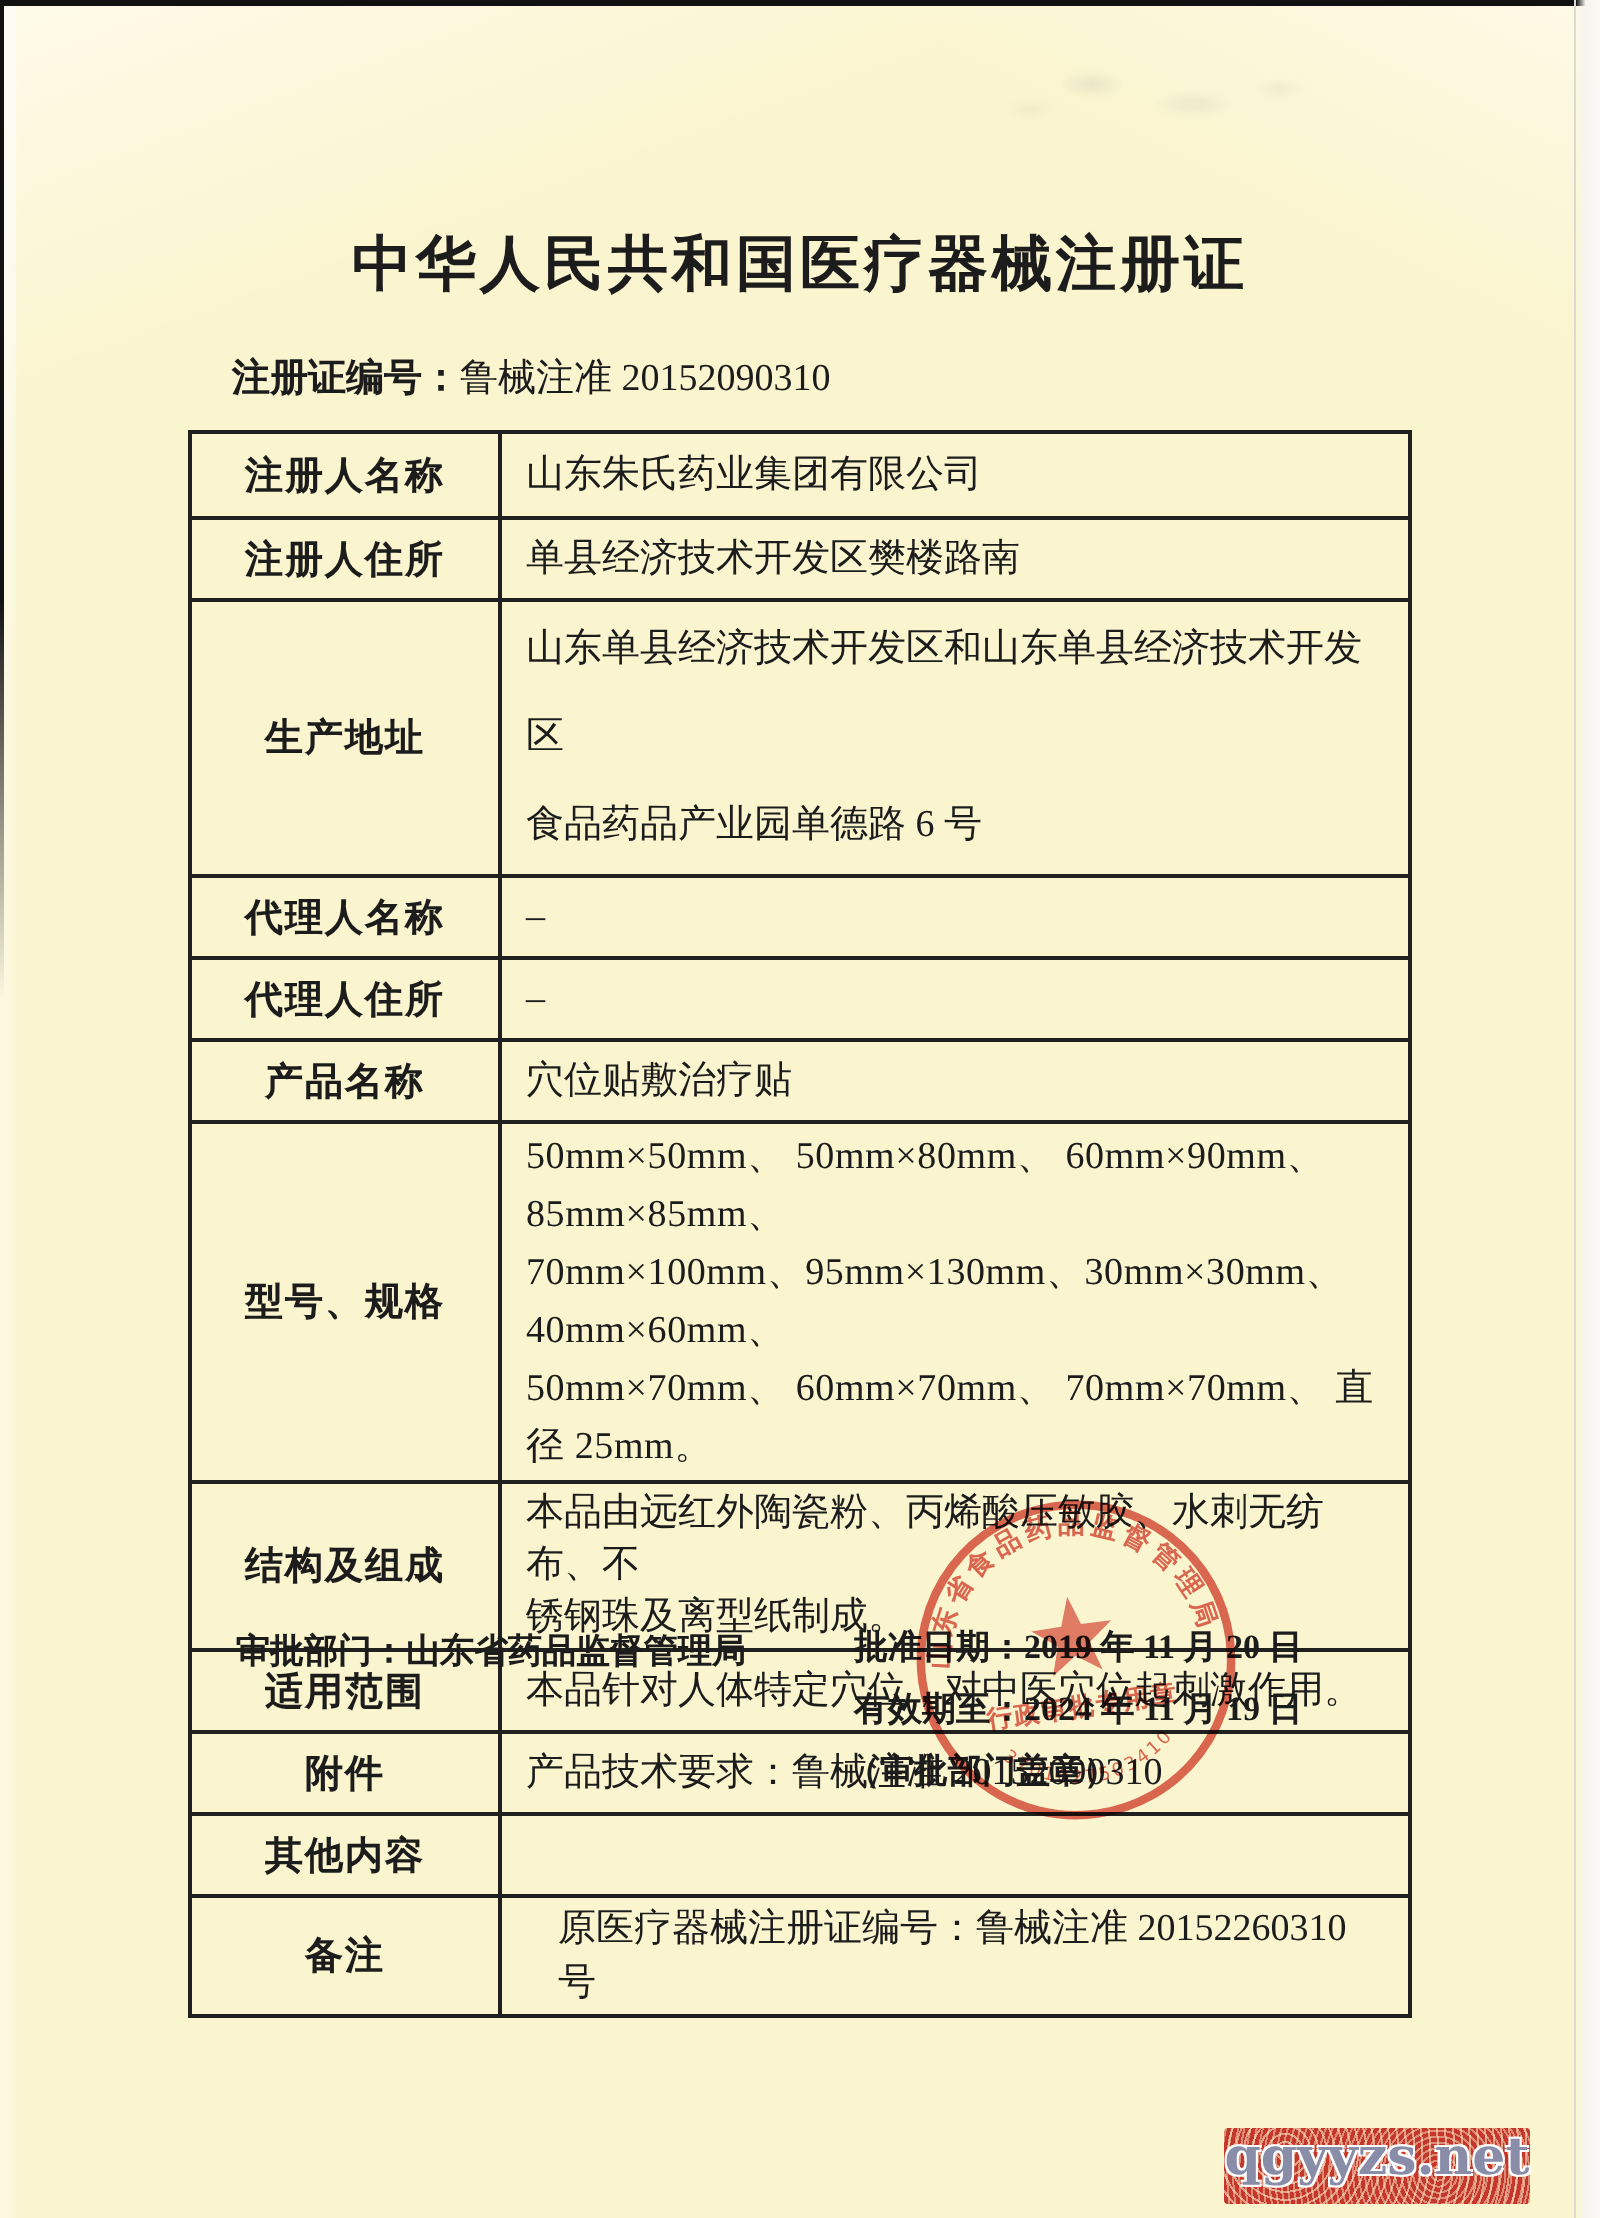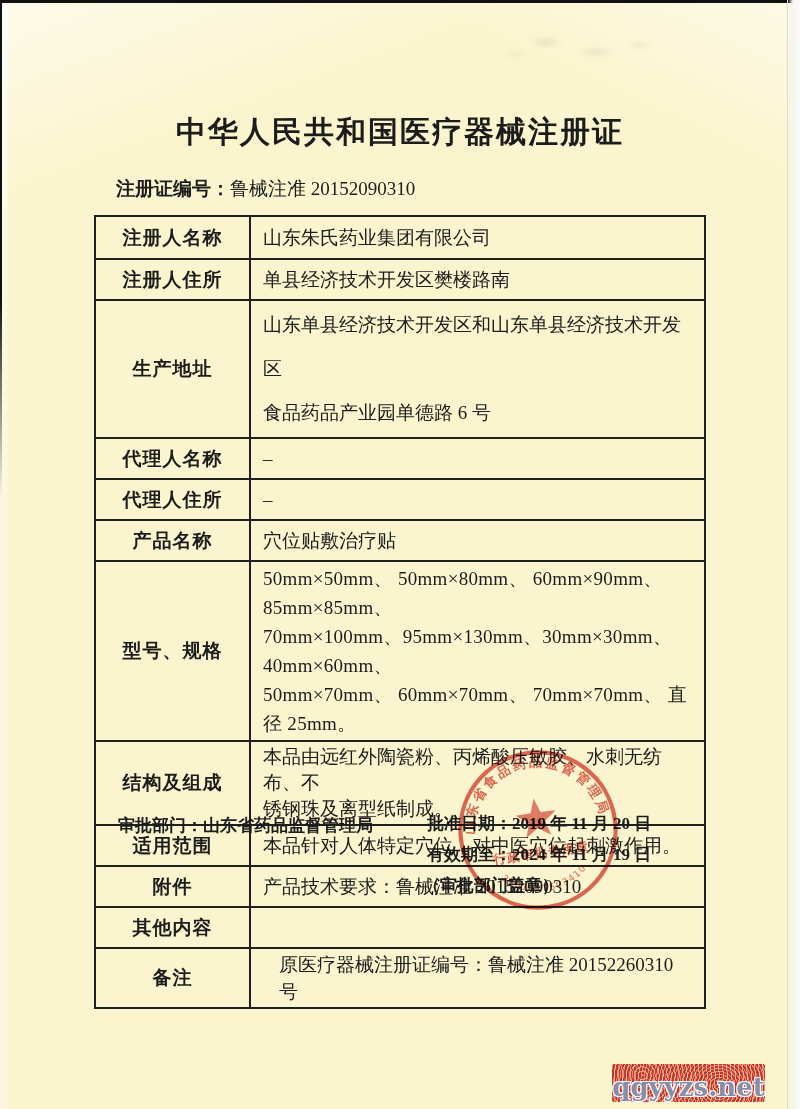--- a/index.html
+++ b/index.html
@@ -78,21 +78,21 @@
   .f-sealnote{position:absolute;left:423px;top:874px;font-size:17px;font-weight:600;}
   
   .seal{
     position:absolute;left:453px;top:745px;width:170px;height:170px;z-index:4;
     transform:rotate(-8deg);opacity:.82;mix-blend-mode:multiply;
   }
   .seal svg{width:100%;height:100%;}
   
   .watermark{
     position:absolute;left:612px;top:1064px;width:153px;height:38px;z-index:7;
-    display:flex;align-items:flex-end;justify-content:center;
+    display:flex;align-items:flex-start;justify-content:center;
     background:
       repeating-radial-gradient(circle at 20% 30%, rgba(251,245,207,.55) 0 1px, transparent 1px 4px),
       repeating-radial-gradient(circle at 70% 60%, rgba(251,245,207,.45) 0 1px, transparent 1px 3px),
       var(--wm-bg);
     border-radius:2px;
   }
   .watermark span{
     font-family:"DejaVu Serif","Liberation Serif",serif;
     font-size:26px;font-weight:700;color:var(--wm-text);letter-spacing:0;
     text-shadow:0 0 1px #fff, 1px 1px 0 #fff, -1px -1px 0 #fff, 1px -1px 0 #fff, -1px 1px 0 #fff;

